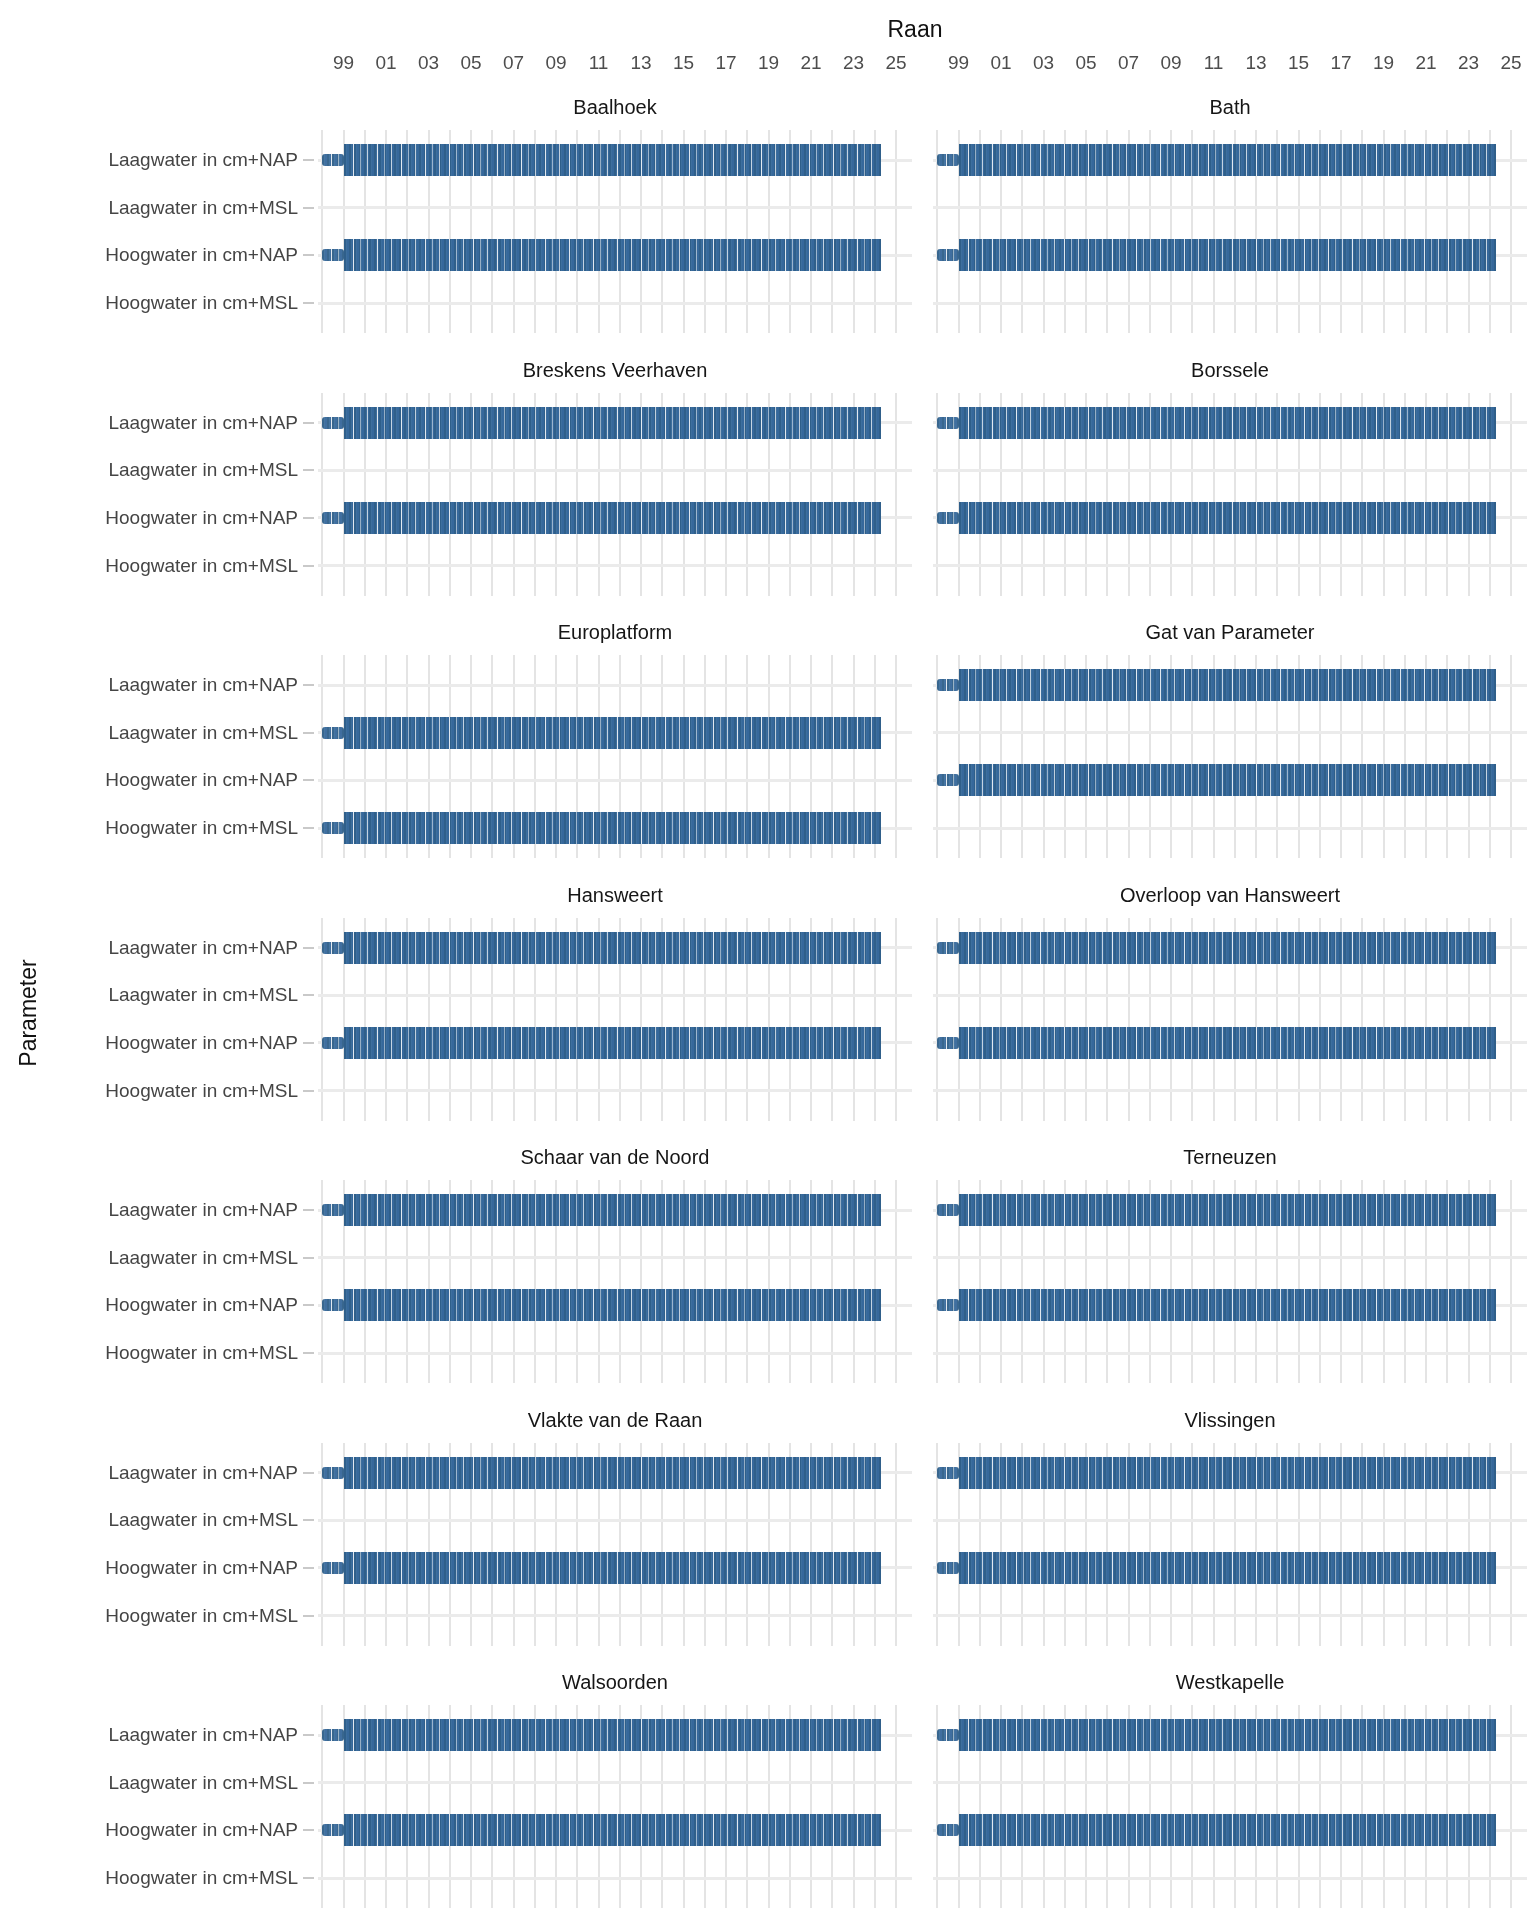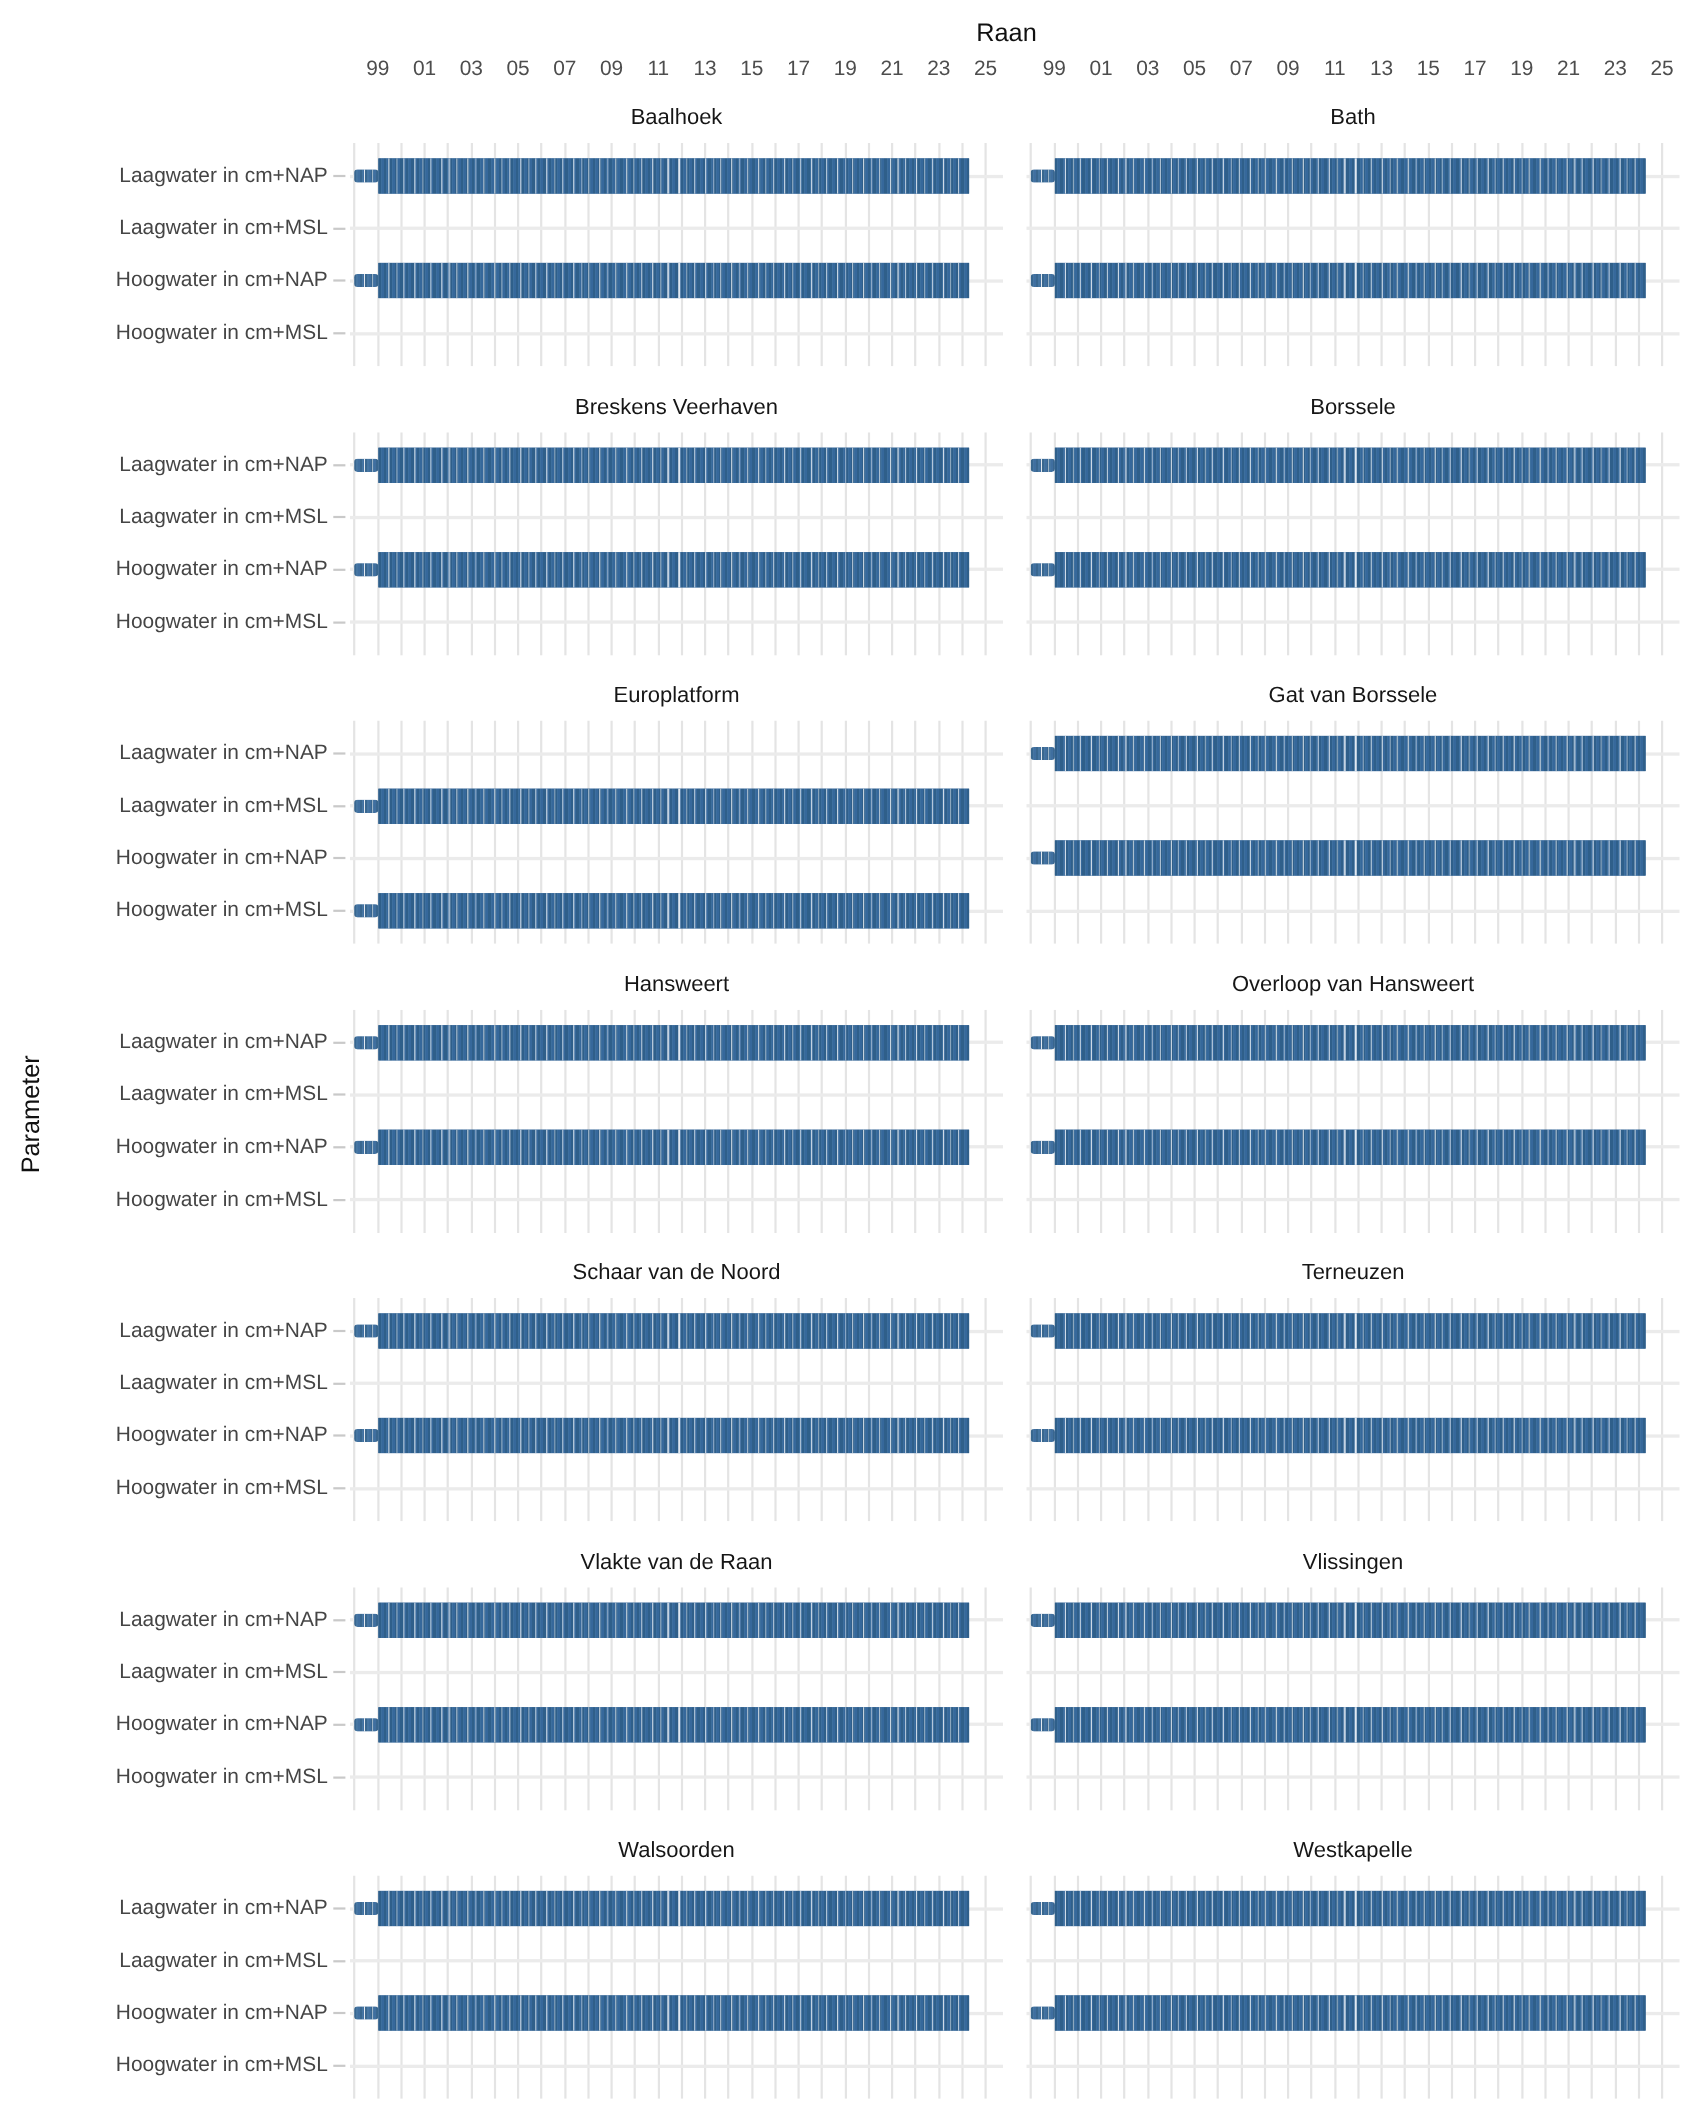--- a/index.html
+++ b/index.html
@@ -330,21 +330,21 @@
         <div class="availability-bar" style="left: 25.5px; width: 537.625px; top: 157px; height: 32px;"></div>
       </div>
       <div class="row-label" style="right: 1238px; top: 685px;">Laagwater in cm+NAP</div>
       <div class="y-tick" style="left: 303px; top: 684px;"></div>
       <div class="row-label" style="right: 1238px; top: 732.7px;">Laagwater in cm+MSL</div>
       <div class="y-tick" style="left: 303px; top: 731.7px;"></div>
       <div class="row-label" style="right: 1238px; top: 780.3px;">Hoogwater in cm+NAP</div>
       <div class="y-tick" style="left: 303px; top: 779.3px;"></div>
       <div class="row-label" style="right: 1238px; top: 828px;">Hoogwater in cm+MSL</div>
       <div class="y-tick" style="left: 303px; top: 827px;"></div>
-      <div class="facet-title" style="left: 933px; width: 594px; top: 621px;">Gat van Borssele</div>
+      <div class="facet-title" style="left: 933px; width: 594px; top: 621px;">Gat van Parameter</div>
       <div class="panel" style="left: 933px; top: 655px; width: 594px; height: 203px;">
         <div class="v-gridline" style="left: 3.25px;"></div>
         <div class="v-gridline" style="left: 24.5px;"></div>
         <div class="v-gridline" style="left: 45.75px;"></div>
         <div class="v-gridline" style="left: 67px;"></div>
         <div class="v-gridline" style="left: 88.25px;"></div>
         <div class="v-gridline" style="left: 109.5px;"></div>
         <div class="v-gridline" style="left: 130.75px;"></div>
         <div class="v-gridline" style="left: 152px;"></div>
         <div class="v-gridline" style="left: 173.25px;"></div>

